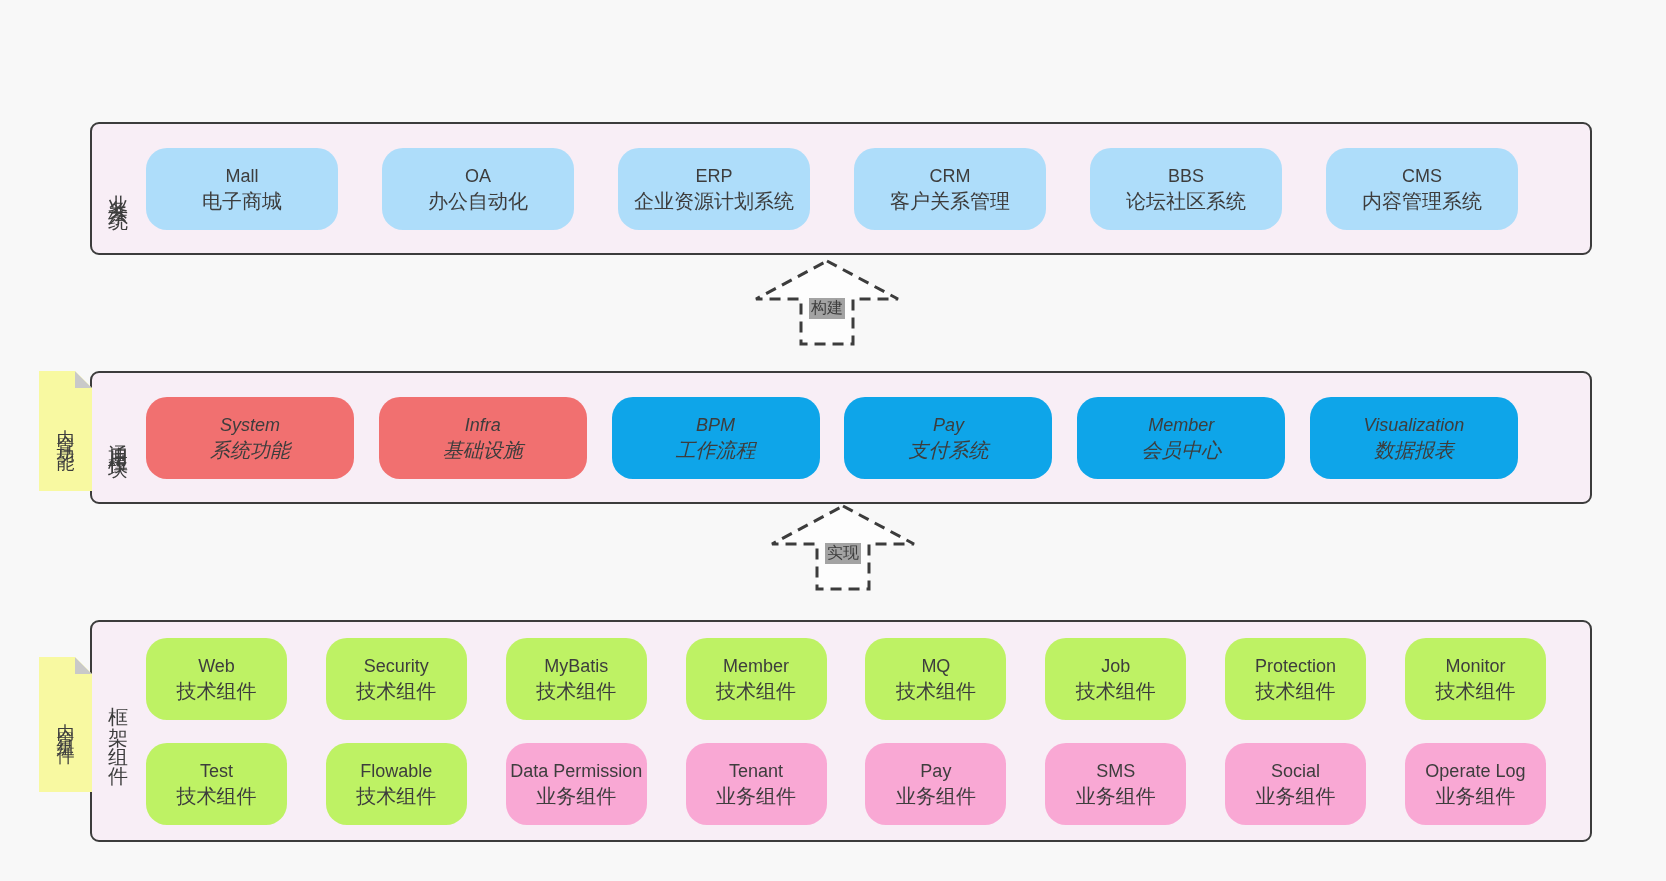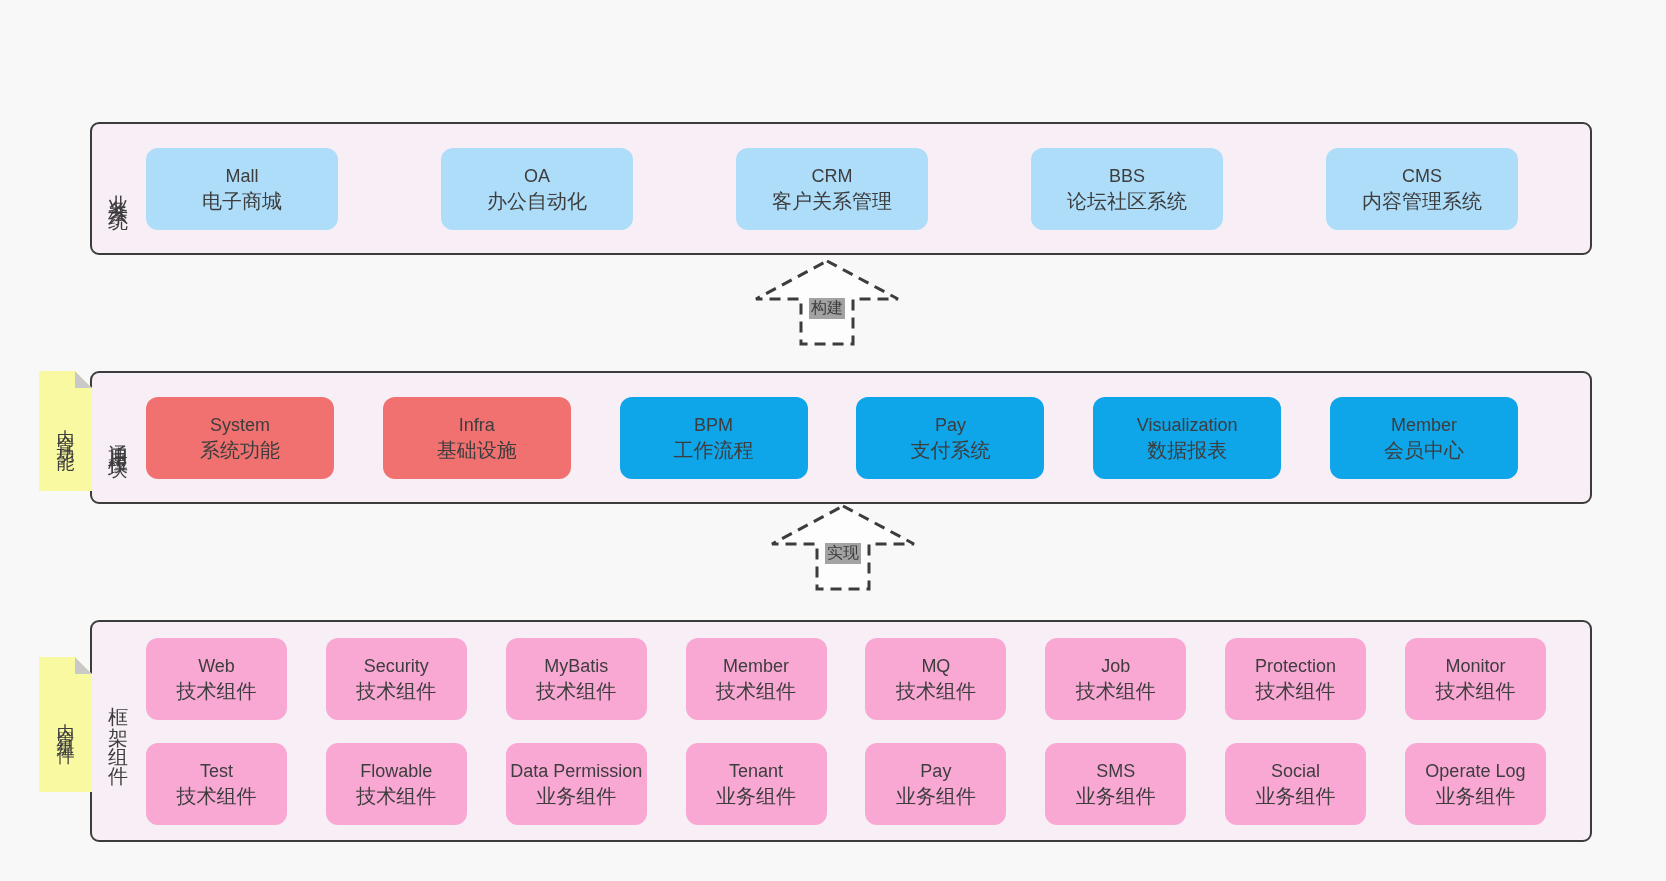--- a/index.html
+++ b/index.html
@@ -25,33 +25,33 @@
     writing-mode:vertical-lr; text-orientation:upright;
     font-size:20px; letter-spacing:5px; color:#3d3d3d;
   }
   .s-components .side-label span { letter-spacing:20px; }
 
   .boxes { flex:1; display:flex; align-items:center; justify-content:space-between; padding-right:72px; }
   .rows  { flex:1; display:flex; flex-direction:column; justify-content:center; gap:23px; padding-right:44px; }
   .row   { display:flex; justify-content:space-between; }
 
   .box {
-    height:82px; border-radius:12px;
+    height:82px; border-radius:21px;
     display:flex; flex-direction:column; align-items:center; justify-content:center;
     text-align:center; line-height:25px; padding:2px 4px;
   }
   .w192 { width:192px; }
-  .w188 { width:188px; }
+  .w188 { width:208px;font-style:italic; }
   .w141 { width:141px; }
   .box .en { font-size:18px; }
   .box .zh { font-size:20px; }
   .blue        { background:#aeddfa; }
   .red         { background:#f17070; }
   .pink        { background:#0ea5e9; }
-  .green       { background:#f9a8d4; }
+  .green       { background:#bef264; }
   .green-light { background:#f9a8d4; }
 
   .tag {
     position:absolute; left:-53px; width:53px; background:#f8f9a1;
     display:flex; align-items:center; justify-content:center;
     clip-path:polygon(0 0, calc(100% - 17px) 0, 100% 17px, 100% 100%, 0 100%);
   }
   .tag::after {
     content:""; position:absolute; top:0; right:0; width:17px; height:17px;
     background:#c9c9c9; clip-path:polygon(0 0, 100% 100%, 0 100%);
@@ -84,20 +84,24 @@
     <div class="boxes">
       <div class="box w192 blue">
         <div class="en">Mall</div>
         <div class="zh">电子商城</div>
       </div>
       <div class="box w192 blue">
         <div class="en">OA</div>
         <div class="zh">办公自动化</div>
       </div>
       <div class="box w192 blue">
+        <div class="en">ERP</div>
+        <div class="zh">企业资源计划系统</div>
+      </div>
+      <div class="box w192 blue">
         <div class="en">CRM</div>
         <div class="zh">客户关系管理</div>
       </div>
       <div class="box w192 blue">
         <div class="en">BBS</div>
         <div class="zh">论坛社区系统</div>
       </div>
       <div class="box w192 blue">
         <div class="en">CMS</div>
         <div class="zh">内容管理系统</div>
@@ -130,26 +134,26 @@
       </div>
       <div class="box w188 pink">
         <div class="en">BPM</div>
         <div class="zh">工作流程</div>
       </div>
       <div class="box w188 pink">
         <div class="en">Pay</div>
         <div class="zh">支付系统</div>
       </div>
       <div class="box w188 pink">
+        <div class="en">Member</div>
+        <div class="zh">会员中心</div>
+      </div>
+      <div class="box w188 pink">
         <div class="en">Visualization</div>
         <div class="zh">数据报表</div>
-      </div>
-      <div class="box w188 pink">
-        <div class="en">Member</div>
-        <div class="zh">会员中心</div>
       </div>
     </div>
   </div>
 
   <div class="arrow arrow-implement">
     <svg viewBox="0 0 150 90">
       <path d="M75 3 L146 41 L101 41 L101 86 L49 86 L49 41 L4 41 Z" fill="#fdfdfd" stroke="#3c3c3c" stroke-width="3" stroke-dasharray="11 7"></path>
     </svg>
     <span class="lbl">实现</span>
   </div>

